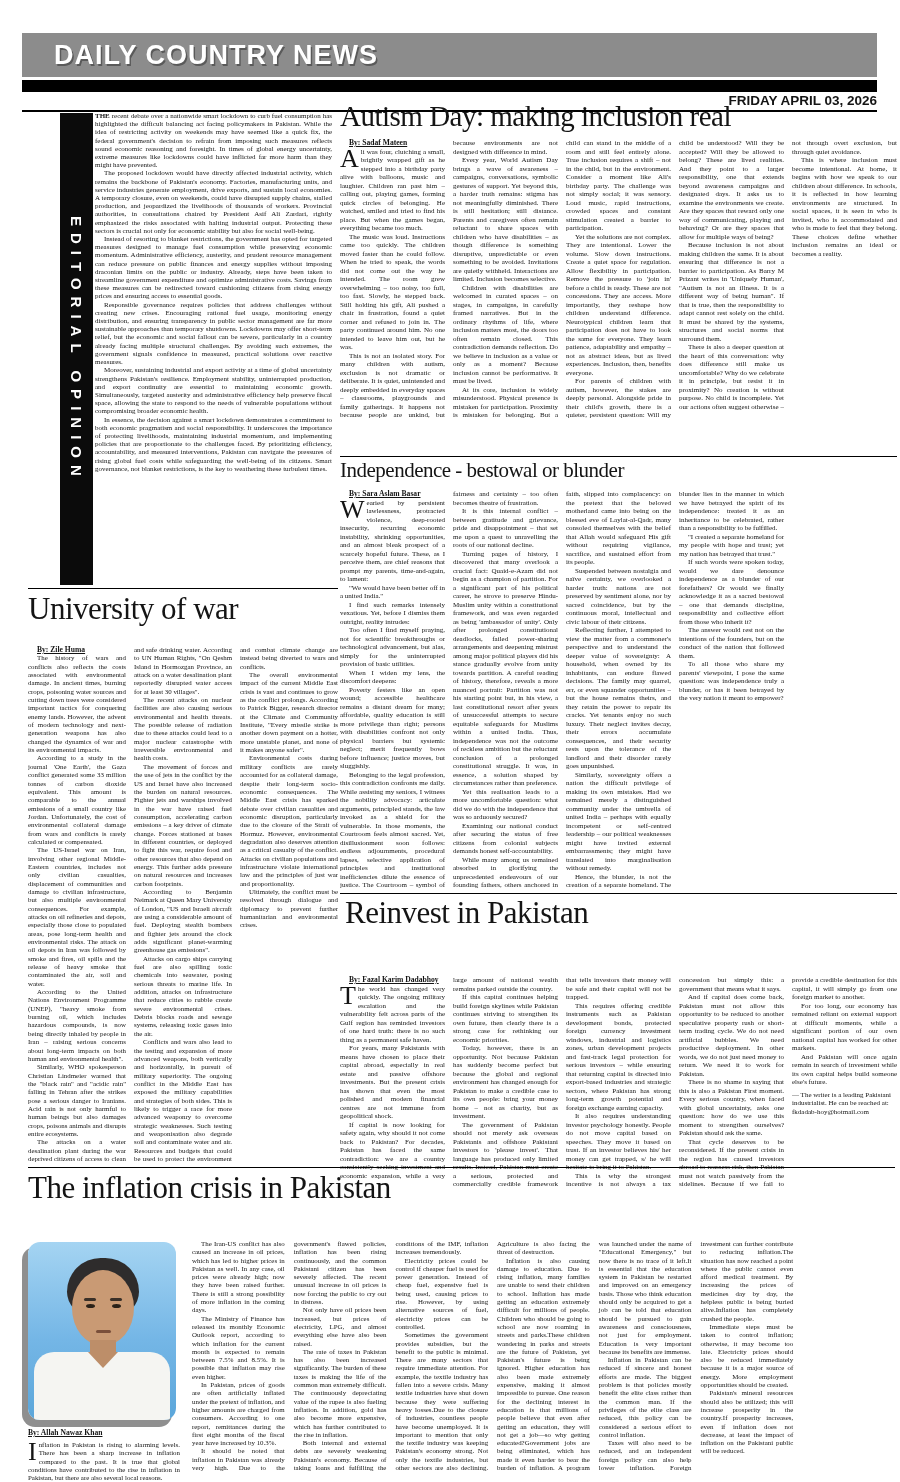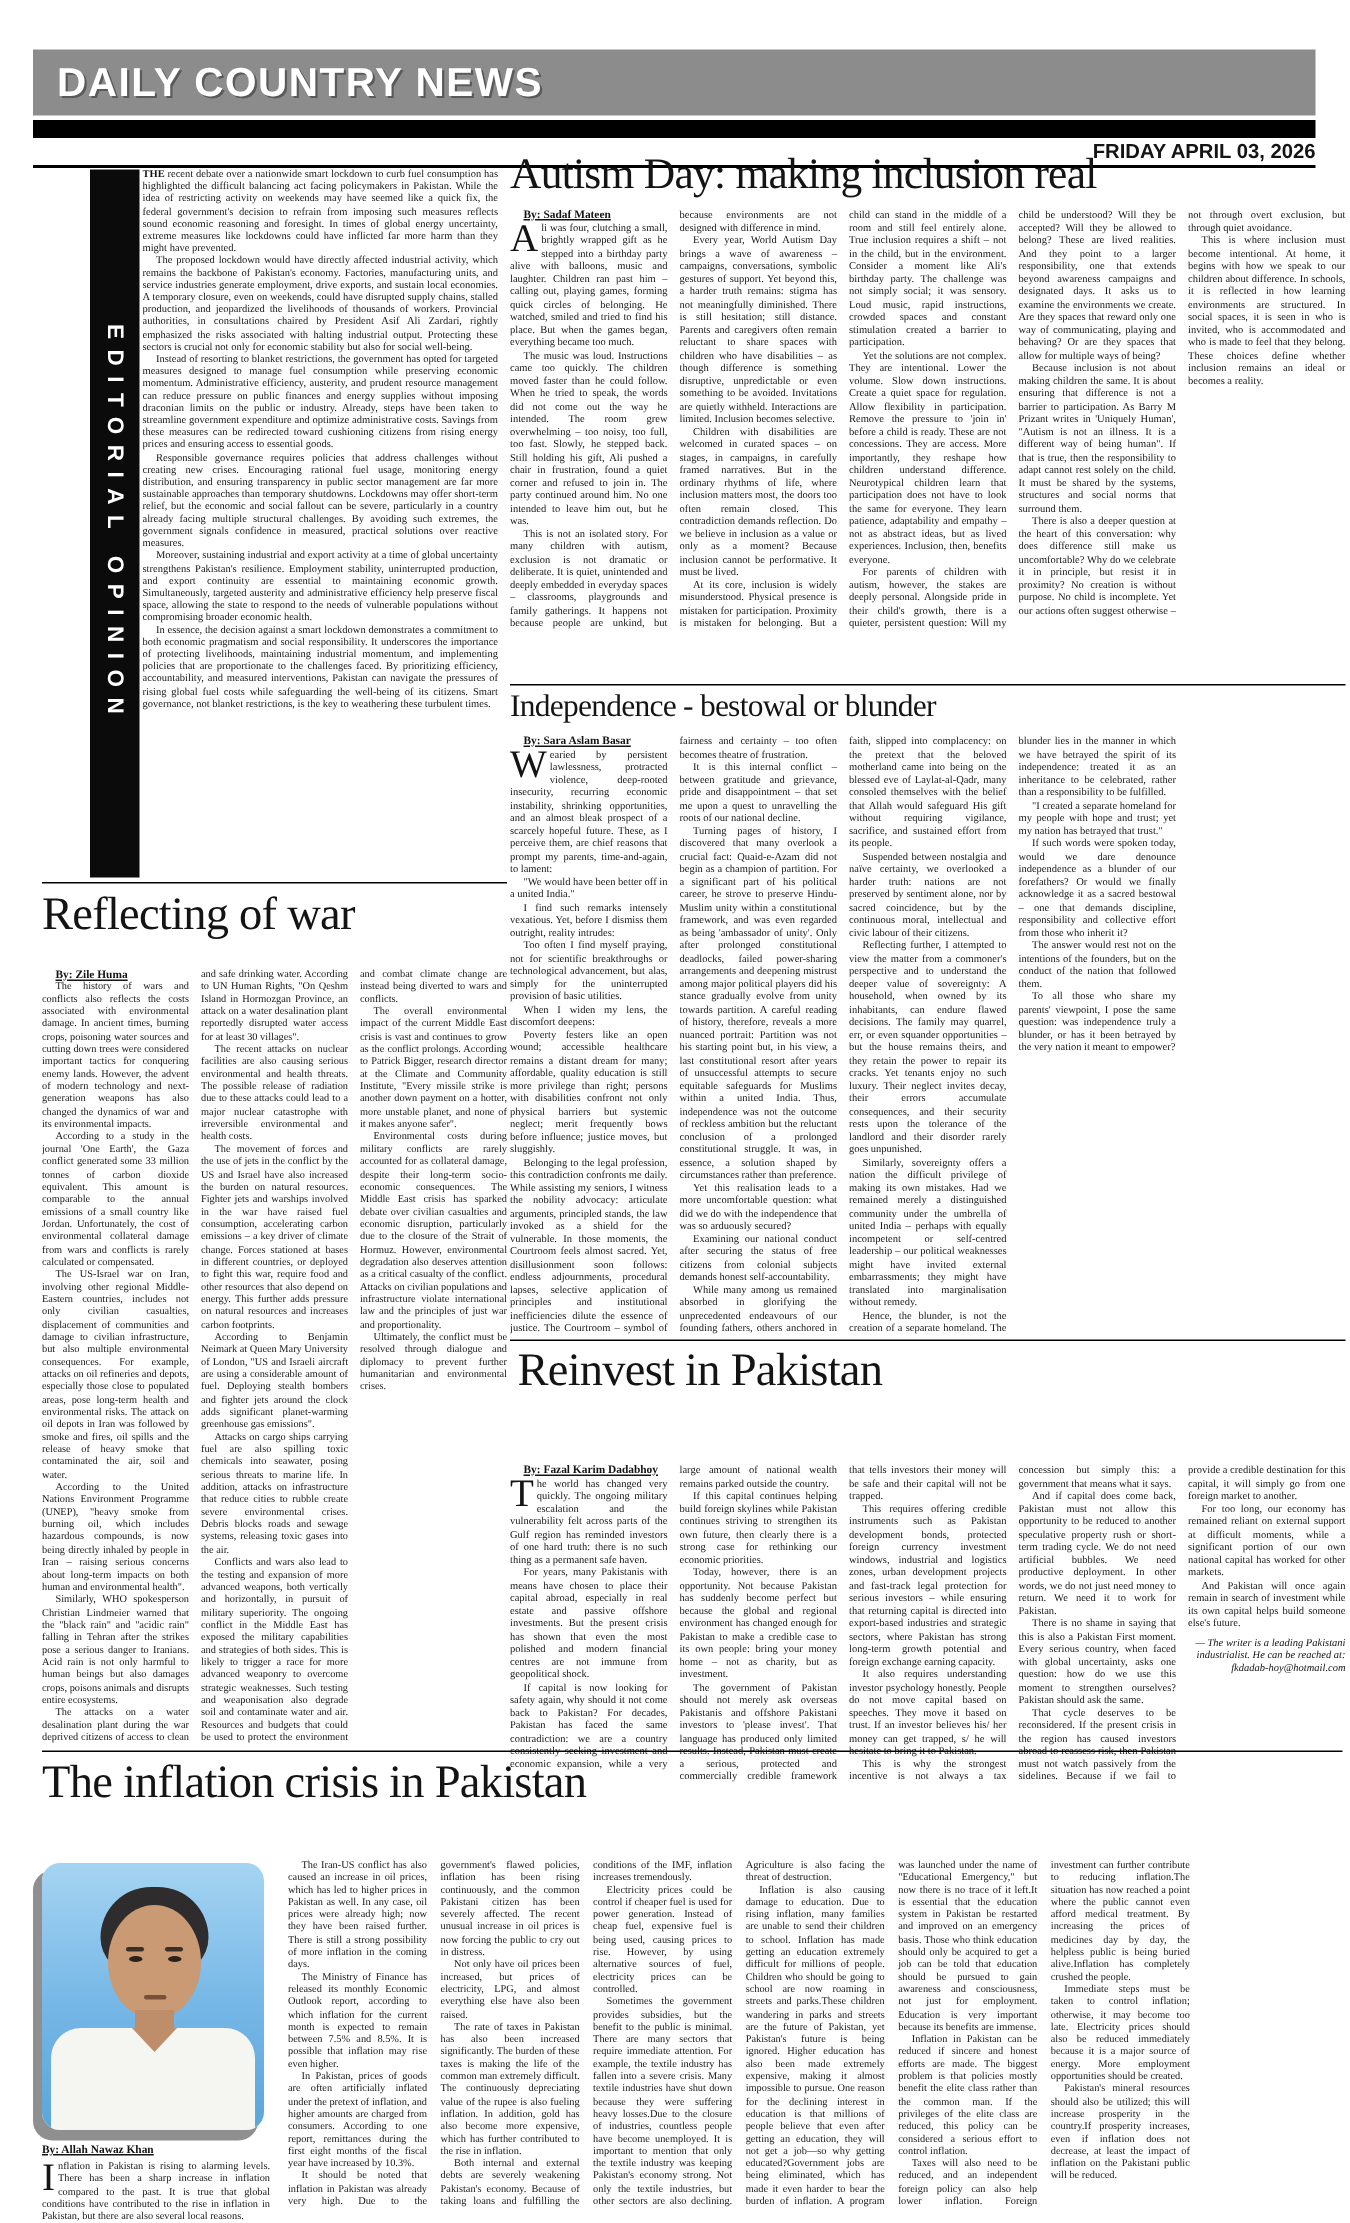--- a/index.html
+++ b/index.html
@@ -1,21 +1,21 @@
 <!DOCTYPE html>
 <html><head>
 <meta charset="utf-8">
 <style>
   html,body{margin:0;padding:0;}
   body{width:900px;height:1482px;position:relative;background:#ffffff;color:#141414;
        font-family:"Liberation Serif",serif;overflow:hidden;}
   .abs{position:absolute;}
   
   .mast-bar{left:22px;top:33px;width:855px;height:44px;background:#8c8c8c;
-            box-sizing:border-box;padding-left:16px;display:flex;align-items:center;}
+            box-sizing:border-box;padding-left:32px;display:flex;align-items:center;}
   .mast-title{color:#fff;font-family:"Liberation Sans",sans-serif;font-weight:bold;
               font-size:27px;letter-spacing:1px;text-shadow:1.5px 1.5px 0 #5a5a5a;}
   .black-bar{left:22px;top:80px;width:855px;height:12px;background:#000;}
   .date-line{left:22px;top:93px;width:855px;text-align:right;
              font-family:"Liberation Sans",sans-serif;font-weight:bold;font-size:13.5px;}
   .rule{border-top:2px solid #000;height:0;}
   .thin-rule{border-top:1.5px solid #000;height:0;}
   
   .edbar{left:60px;top:113px;width:33px;height:472px;background:#0b0b0b;
          display:flex;align-items:center;justify-content:center;}
@@ -24,21 +24,21 @@
   
   .headline{font-weight:400;line-height:1.0;letter-spacing:-0.5px;}
   .byline{font-weight:bold;text-decoration:underline;font-size:7.6px;margin:0 0 4px 0;}
   
   .body-txt{text-align:justify;font-size:7px;line-height:8.5px;overflow:hidden;}
   .body-txt p{margin:0;text-indent:9px;}
   .body-txt p.lead{text-indent:0;}
   .dc{float:left;font-size:26px;line-height:22px;padding:0 2px 0 0;}
   .leadword{font-weight:bold;}
   .cols{column-fill:auto;}
-  .sig{font-style:italic;text-align:right;text-indent:0 !important;margin-top:4px !important;}
+  .sig{text-align:left;text-indent:0 !important;margin-top:4px !important;}
   
   .nl{left:95px;top:112px;width:237px;}
   .nl .headline{font-size:29px;margin-bottom:12px;}
   .nl .body-txt{height:408px;font-size:7px;line-height:8.2px;}
   .autism{left:340px;top:102px;width:557px;}
   .autism .headline{font-size:29px;margin-bottom:8px;}
   .autism .cols{column-count:5;column-gap:8px;height:288px;}
   .indep{left:340px;top:460px;width:557px;}
   .indep .headline{font-size:21px;margin-bottom:9px;}
   .indep .cols{column-count:5;column-gap:8px;height:404px;}
@@ -141,21 +141,21 @@
         <p>Hence, the blunder, is not the creation of a separate homeland. The blunder lies in the manner in which we have betrayed the spirit of its independence: treated it as an inheritance to be celebrated, rather than a responsibility to be fulfilled.</p>
         <p>"I created a separate homeland for my people with hope and trust; yet my nation has betrayed that trust."</p>
         <p>If such words were spoken today, would we dare denounce independence as a blunder of our forefathers? Or would we finally acknowledge it as a sacred bestowal – one that demands discipline, responsibility and collective effort from those who inherit it?</p>
         <p>The answer would rest not on the intentions of the founders, but on the conduct of the nation that followed them.</p>
         <p>To all those who share my parents' viewpoint, I pose the same question: was independence truly a blunder, or has it been betrayed by the very nation it meant to empower?</p>
       </div>
   </div>
 </div>
 
 <div class="abs thin-rule" style="left:28px;top:588px;width:310px;"></div>
-<div class="abs headline envw-head">Reflecting of war</div>
+<div class="abs headline envw-head">University of war</div>
 <div class="abs envw">
   <div class="body-txt cols">
     <p class="byline">By: Zile Huma</p>
     <div>
         <p>The history of wars and conflicts also reflects the costs associated with environmental damage. In ancient times, burning crops, poisoning water sources and cutting down trees were considered important tactics for conquering enemy lands. However, the advent of modern technology and next-generation weapons has also changed the dynamics of war and its environmental impacts.</p>
         <p>According to a study in the journal 'One Earth', the Gaza conflict generated some 33 million tonnes of carbon dioxide equivalent. This amount is comparable to the annual emissions of a small country like Jordan. Unfortunately, the cost of environmental collateral damage from wars and conflicts is rarely calculated or compensated.</p>
         <p>The US-Israel war on Iran, involving other regional Middle-Eastern countries, includes not only civilian casualties, displacement of communities and damage to civilian infrastructure, but also multiple environmental consequences. For example, attacks on oil refineries and depots, especially those close to populated areas, pose long-term health and environmental risks. The attack on oil depots in Iran was followed by smoke and fires, oil spills and the release of heavy smoke that contaminated the air, soil and water.</p>
         <p>According to the United Nations Environment Programme (UNEP), "heavy smoke from burning oil, which includes hazardous compounds, is now being directly inhaled by people in Iran – raising serious concerns about long-term impacts on both human and environmental health".</p>
         <p>Similarly, WHO spokesperson Christian Lindmeier warned that the "black rain" and "acidic rain" falling in Tehran after the strikes pose a serious danger to Iranians. Acid rain is not only harmful to human beings but also damages crops, poisons animals and disrupts entire ecosystems.</p>
         <p>The attacks on a water desalination plant during the war deprived citizens of access to clean and safe drinking water. According to UN Human Rights, "On Qeshm Island in Hormozgan Province, an attack on a water desalination plant reportedly disrupted water access for at least 30 villages".</p>

